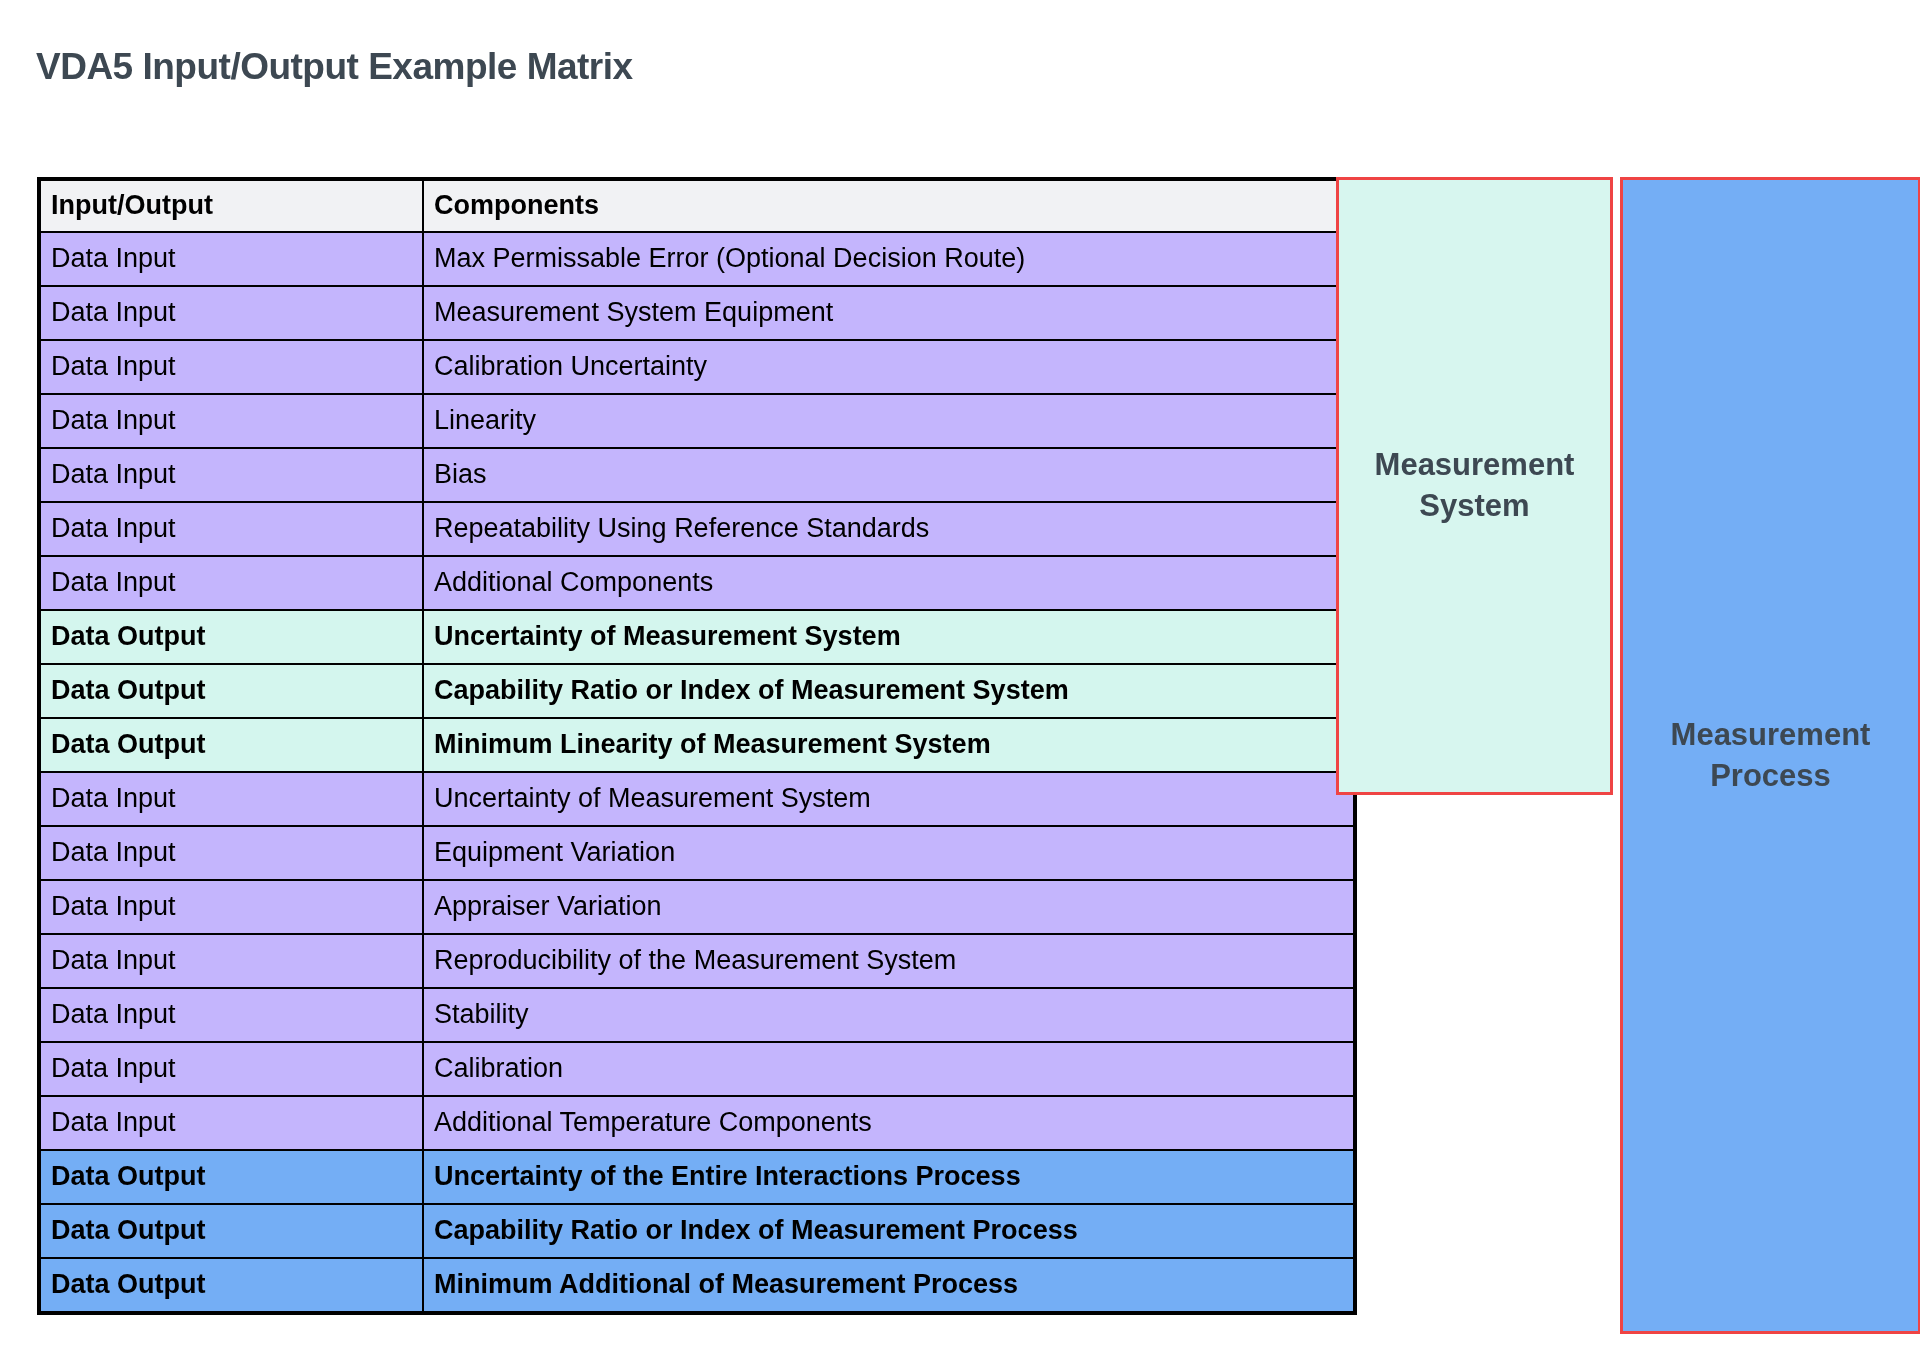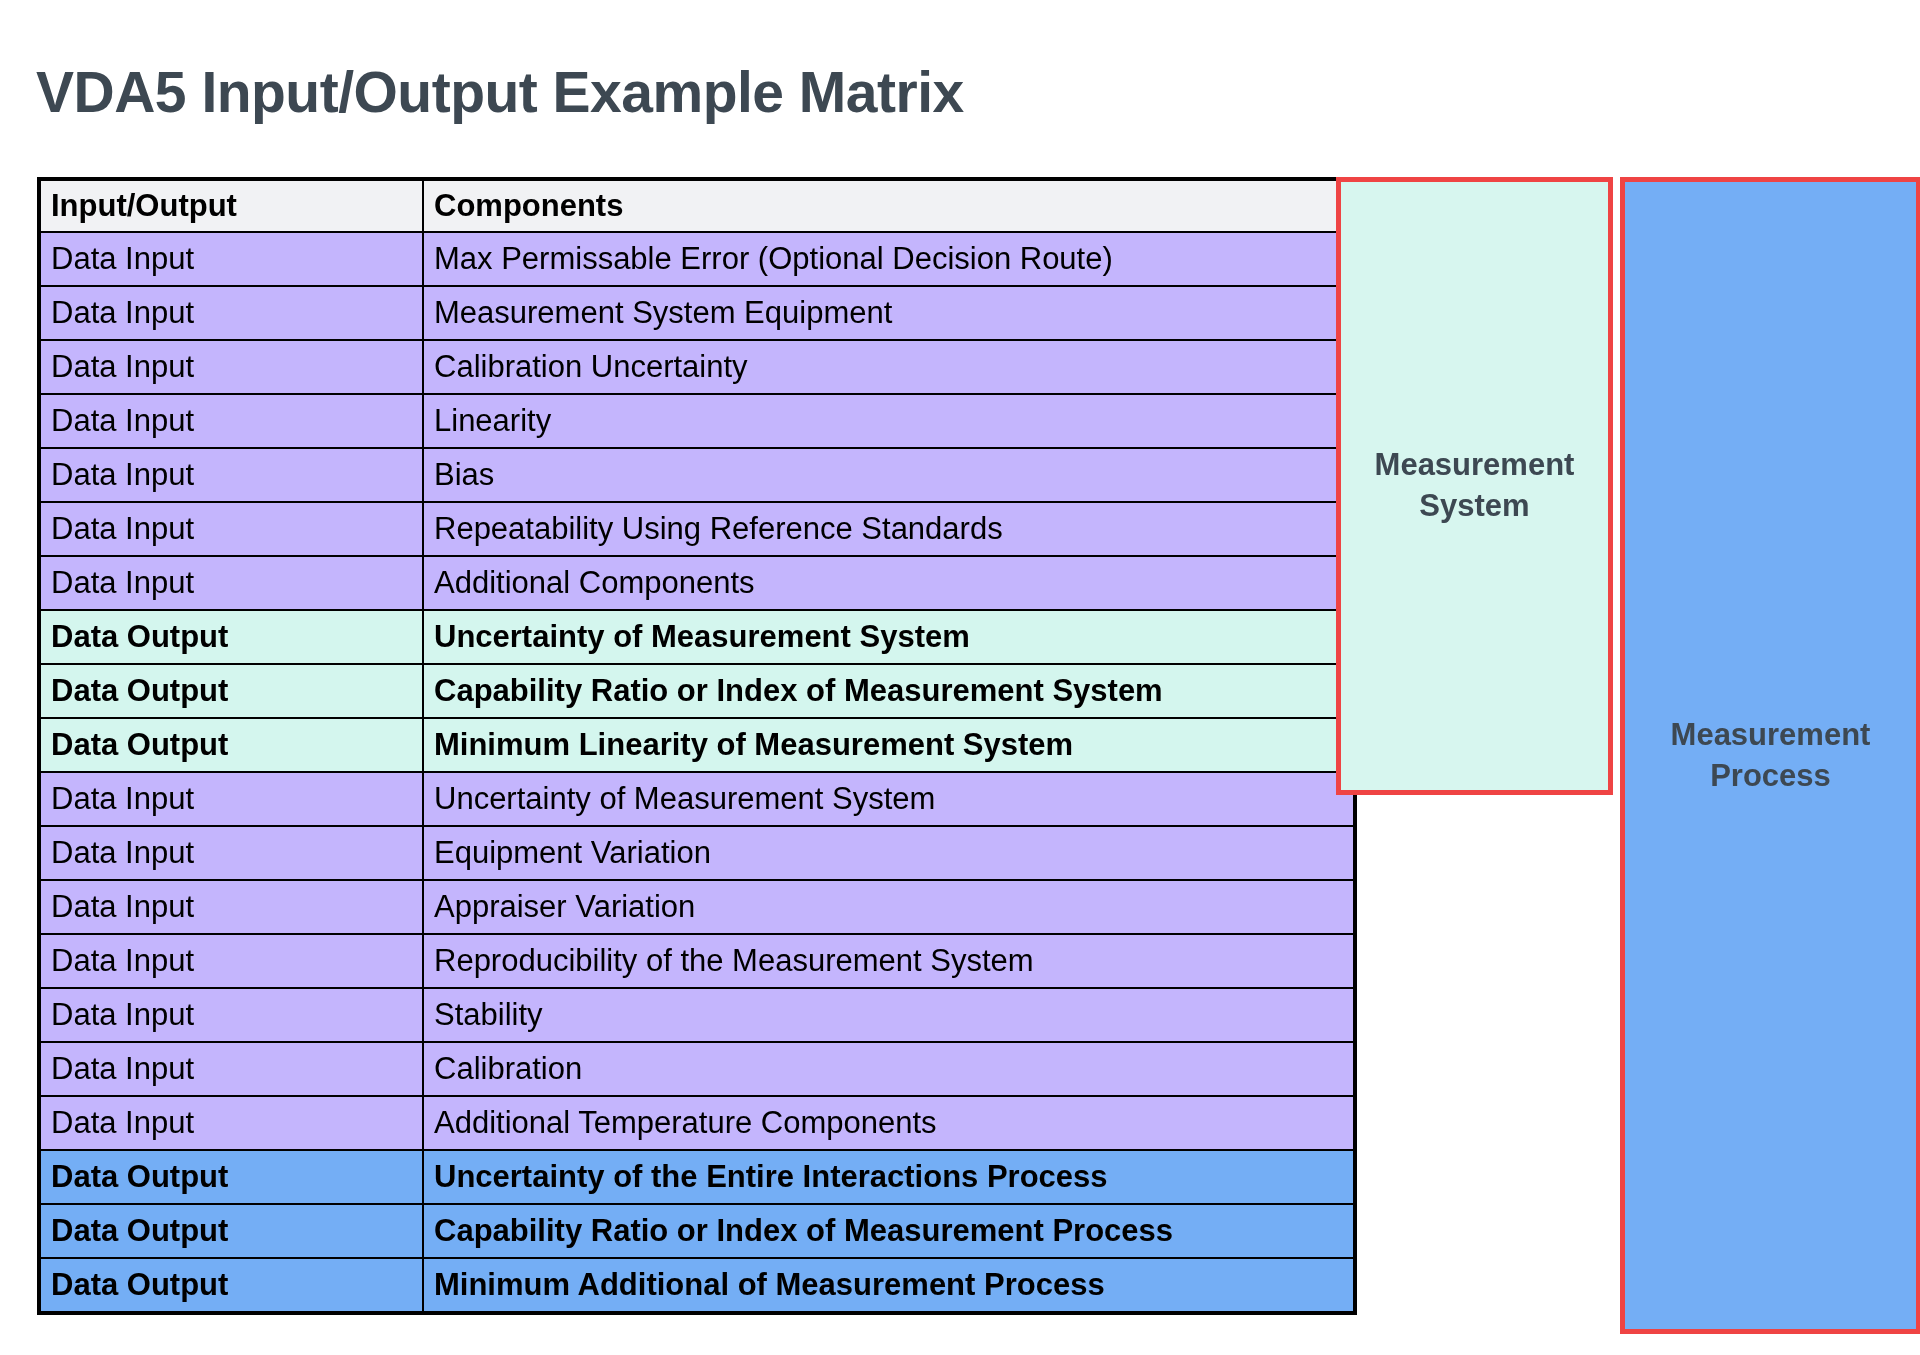--- a/index.html
+++ b/index.html
@@ -13,21 +13,21 @@
     font-family: "Liberation Sans", sans-serif;
     position: relative;
     overflow: hidden;
   }
 
   
   #page-title {
     position: absolute;
     left: 36px;
     top: 21px;
-    font-size: 57px;
+    font-size: 37px;
     font-weight: bold;
     color: #3d4852;
     letter-spacing: -0.5px;
     white-space: nowrap;
   }
 
   
   #matrix-table {
     position: absolute;
     left: 37px;
@@ -38,21 +38,21 @@
     border: 4px solid #000000;
     background: #ffffff;
   }
   #matrix-table col.col-io    { width: 384px; }
   #matrix-table col.col-comp  { width: 932px; }
 
   #matrix-table th,
   #matrix-table td {
     border: 2px solid #000000;
     padding: 2px 0 2px 10px;
-    font-size: 31px;
+    font-size: 27px;
     color: #000000;
     line-height: 1.18;
     height: 48px;
     vertical-align: middle;
     text-align: left;
     white-space: nowrap;
     overflow: hidden;
   }
   #matrix-table thead th {
     background: #f1f2f4;
@@ -69,21 +69,21 @@
   }
   #matrix-table tbody tr.row-output-process td {
     font-weight: bold;
     background: #74aef5;
   }
 
   
   .group-box {
     position: absolute;
     box-sizing: border-box;
-    border: 5px solid #ef4444;
+    border: 3px solid #ef4444;
     display: flex;
     align-items: center;
     justify-content: center;
     text-align: center;
     font-size: 31px;
     font-weight: bold;
     color: #3d4852;
     line-height: 1.32;
   }
   #group-measurement-system {

